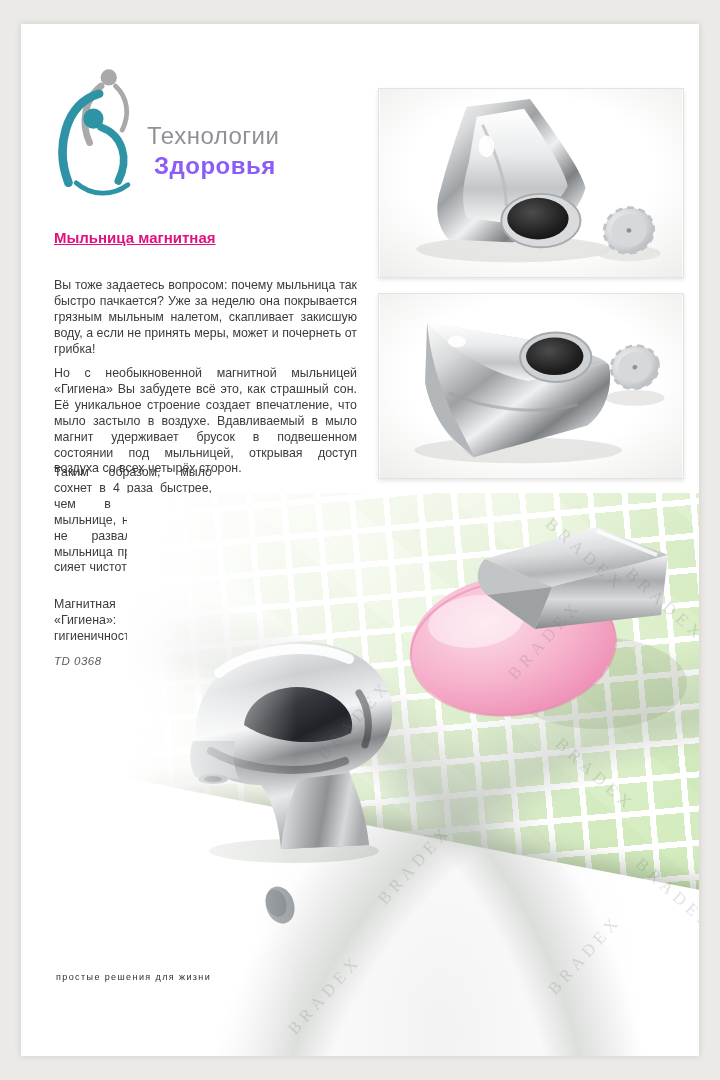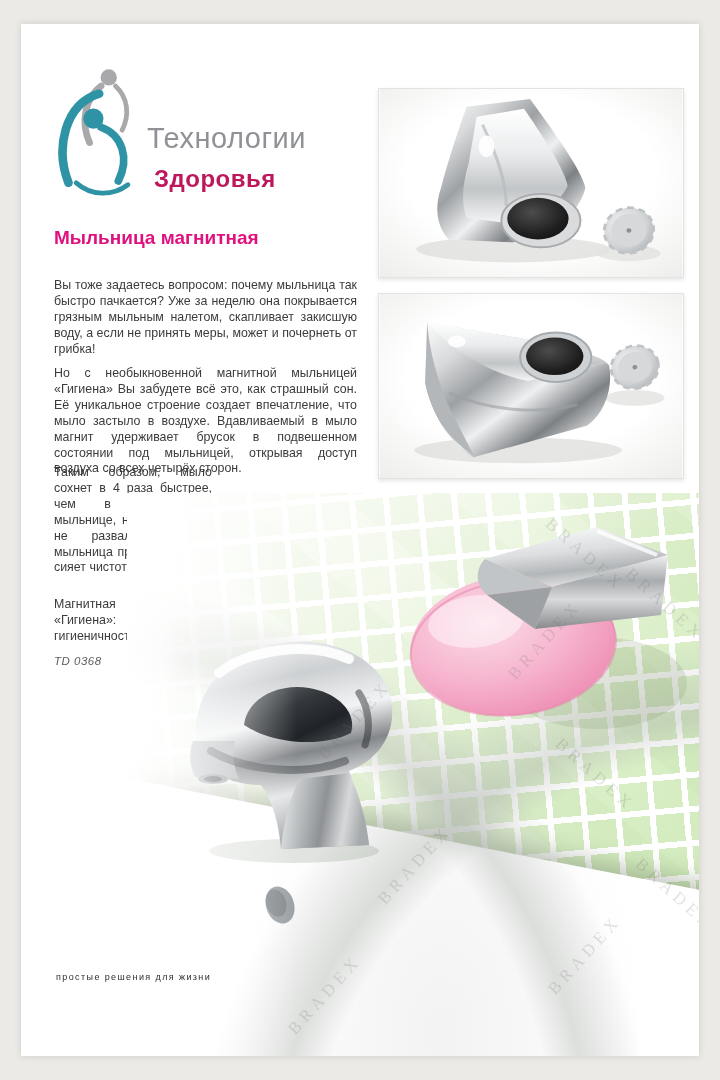--- a/index.html
+++ b/index.html
@@ -4,25 +4,25 @@
 <style>
   * { margin:0; padding:0; box-sizing:border-box; }
   html,body { width:720px; height:1080px; overflow:hidden; background:#eceae7; font-family:"Liberation Sans", sans-serif; }
   .stage { position:relative; width:720px; height:1080px; }
   .page { position:absolute; left:21px; top:24px; width:678px; height:1032px; background:#ffffff; box-shadow:0 0 7px rgba(0,0,0,0.13); overflow:hidden; }
 
   
   .logo-block { position:absolute; left:30px; top:40px; width:260px; height:140px; }
   .logo-figure { position:absolute; left:4px; top:0; }
   .logo-text { position:absolute; left:96px; top:58px; }
-  .logo-line1 { font-size:29px; color:#8f9196; letter-spacing:0.5px; }
-  .logo-line2 { font-size:24px; color:#be185d; font-weight:bold; letter-spacing:0.5px; margin-top:10px; margin-left:7px; }
-
-  
-  .title { position:absolute; left:33px; top:201px; width:310px; font-size:19px; line-height:26px; font-weight:bold; color:#e0107f; }
+  .logo-line1 { font-size:24px; color:#8f9196; letter-spacing:0.5px; }
+  .logo-line2 { font-size:24px; color:#8b5cf6; font-weight:bold; letter-spacing:0.5px; margin-top:2px; margin-left:7px; }
+
+  
+  .title { position:absolute; left:33px; top:201px; width:310px; font-size:15px; line-height:26px; font-weight:bold; color:#e0107f;text-decoration:underline; }
   .body-text { font-size:12.4px; line-height:15.9px; color:#3b3b3b; text-align:justify; }
   .p1 { position:absolute; left:33px; top:254px; width:303px; }
   .p2wide { position:absolute; left:33px; top:342px; width:303px; }
   .p2narrow { position:absolute; left:33px; top:441px; width:158px; }
   .p3 { position:absolute; left:33px; top:573px; width:158px; }
   .tdcode { position:absolute; left:33px; top:631px; font-size:11.5px; font-style:italic; color:#5c5c5c; letter-spacing:0.5px; }
 
   
   .photo-frame { position:absolute; background:#ffffff; border:1px solid #e3e3e1; box-shadow:0 2px 4px rgba(0,0,0,0.10); }
   .photo1 { left:357px; top:64px; width:306px; height:190px; }

